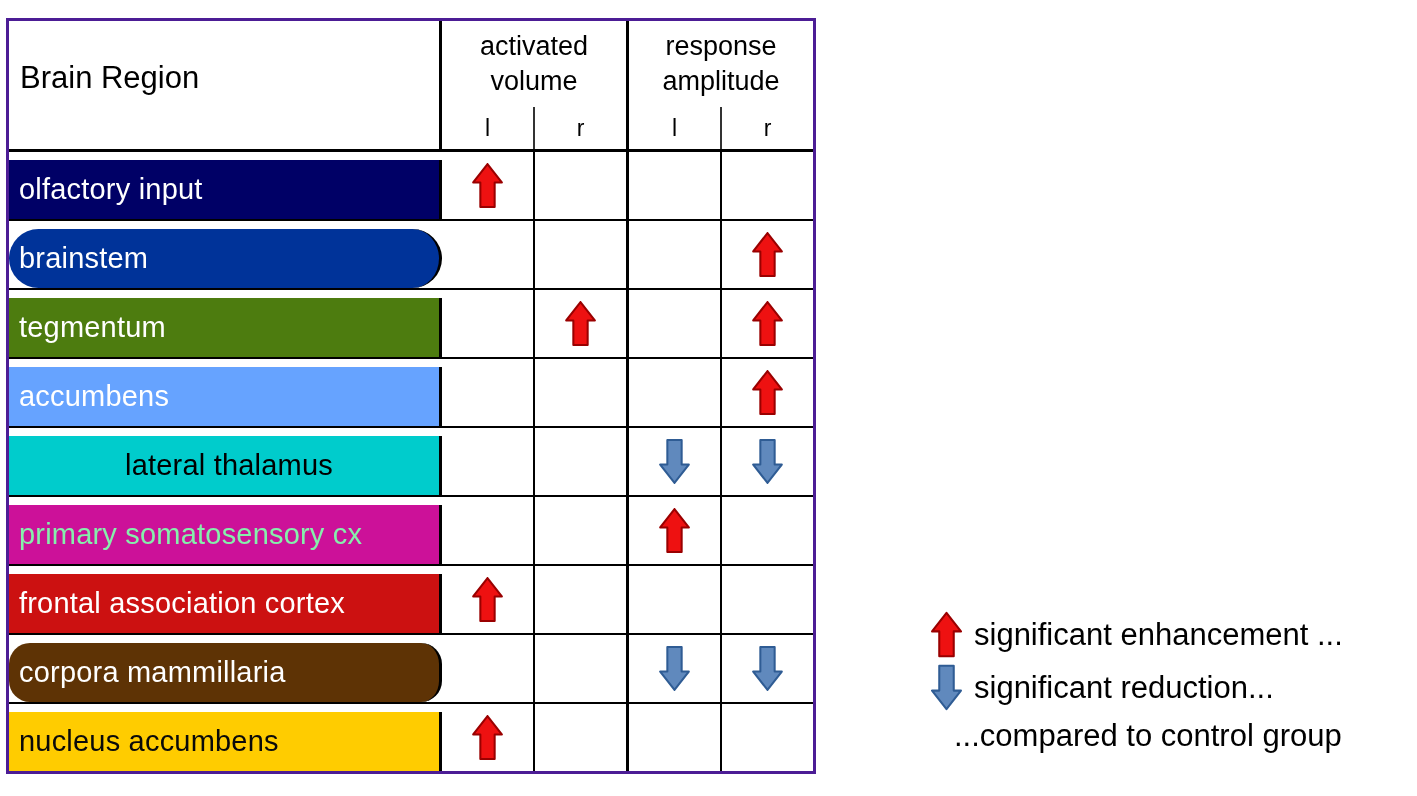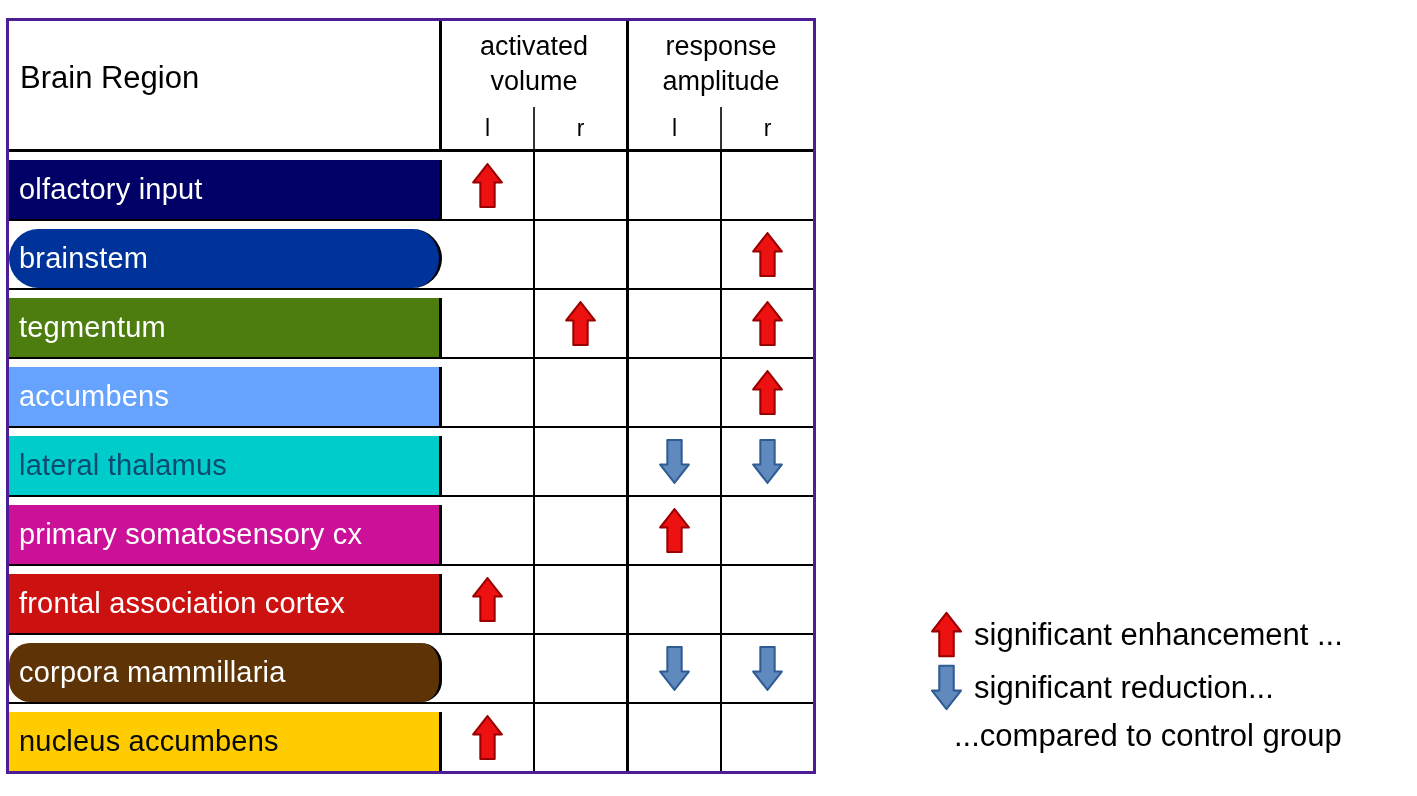--- a/index.html
+++ b/index.html
@@ -157,38 +157,38 @@
     <div class="cell"></div>
     <div class="cell"></div>
     <div class="cell group-start"></div>
     <div class="cell">
           <svg width="31" height="45" viewBox="0 0 30 44">
             <polygon points="15,1 29,19 22,19 22,43 8,43 8,19 1,19" fill="#EE1111" stroke="#9A0000" stroke-width="2" stroke-linejoin="round"></polygon>
           </svg>
         </div>
   </div>
       <div class="row">
-    <div class="row-label" style="background: rgb(0, 204, 204); color: #0c4a6e;">
+    <div class="row-label" style="background: rgb(0, 204, 204); color: #000000; justify-content: center;">
       <span>lateral thalamus</span>
     </div>
     <div class="cell"></div>
     <div class="cell"></div>
     <div class="cell group-start">
           <svg width="31" height="45" viewBox="0 0 30 44">
             <polygon points="15,43 1,25 8,25 8,1 22,1 22,25 29,25" fill="#6089BD" stroke="#2F5C94" stroke-width="2" stroke-linejoin="round"></polygon>
           </svg>
         </div>
     <div class="cell">
           <svg width="31" height="45" viewBox="0 0 30 44">
             <polygon points="15,43 1,25 8,25 8,1 22,1 22,25 29,25" fill="#6089BD" stroke="#2F5C94" stroke-width="2" stroke-linejoin="round"></polygon>
           </svg>
         </div>
   </div>
       <div class="row">
-    <div class="row-label" style="background: rgb(204, 17, 153); color: #ffffff;">
+    <div class="row-label" style="background: rgb(204, 17, 153); color: #86efac;">
       <span>primary somatosensory cx</span>
     </div>
     <div class="cell"></div>
     <div class="cell"></div>
     <div class="cell group-start">
           <svg width="31" height="45" viewBox="0 0 30 44">
             <polygon points="15,1 29,19 22,19 22,43 8,43 8,19 1,19" fill="#EE1111" stroke="#9A0000" stroke-width="2" stroke-linejoin="round"></polygon>
           </svg>
         </div>
     <div class="cell"></div>

